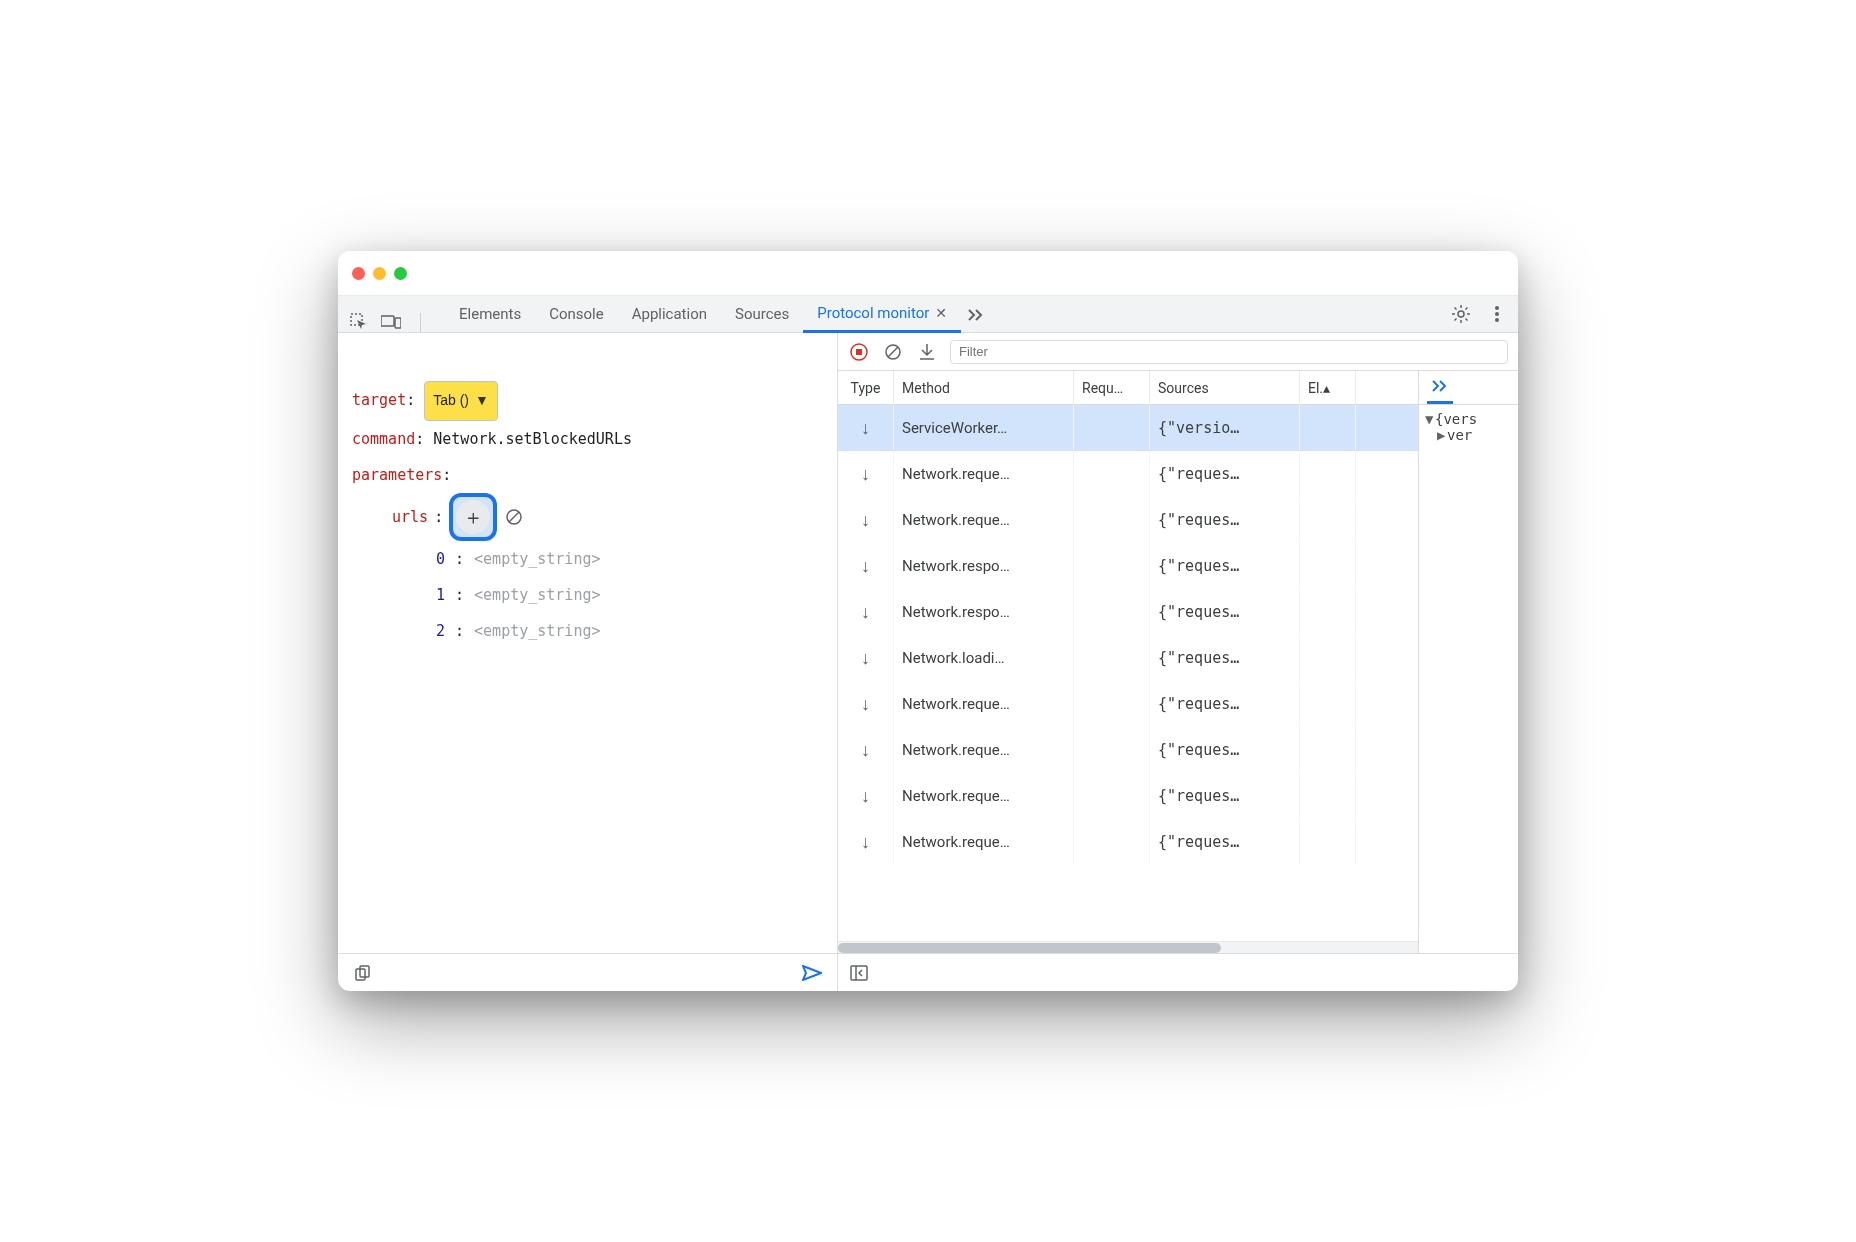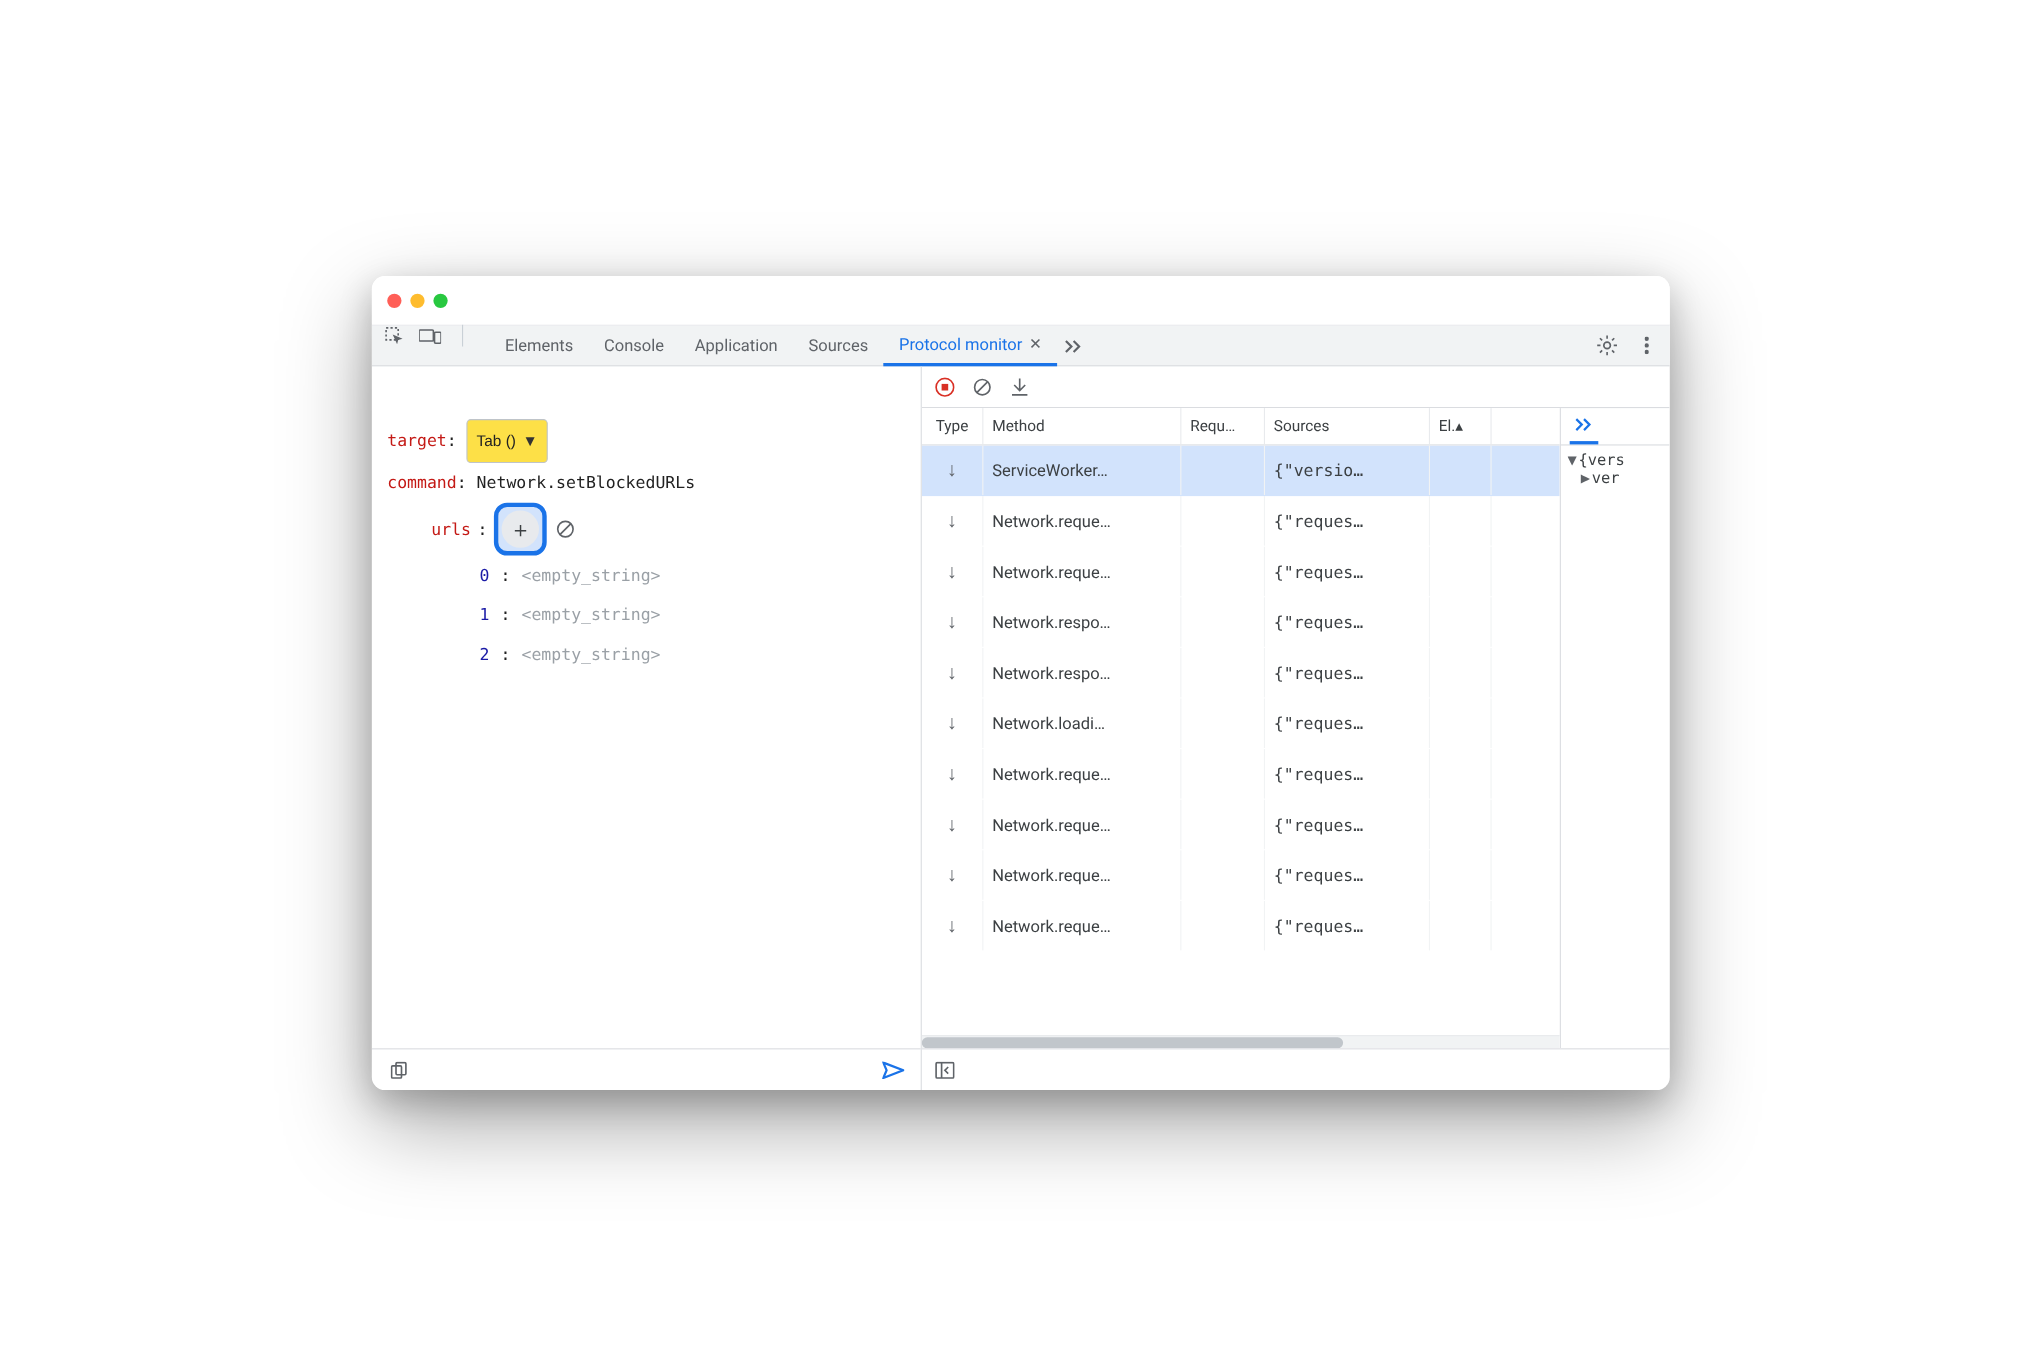--- a/index.html
+++ b/index.html
@@ -42,21 +42,21 @@
 }
 .toolbar {
   height: 38px;
   background: #f1f3f4;
   border-top: 1px solid #e8eaed;
   border-bottom: 1px solid #dadce0;
   display: flex;
   align-items: center;
   padding: 0 10px;
 }
-.tb-left { display: flex; align-items: flex-start; gap: 10px; }
+.tb-left { display: flex; align-items: flex-end; gap: 10px; }
 .tb-icon { width: 22px; height: 22px; display: flex; align-items: center; justify-content: center; color: #5f6368; cursor: pointer; }
 .tb-divider { width: 1px; height: 20px; background: #c9d0d6; margin: 0 8px; }
 .tabs { display: flex; align-items: center; gap: 0; margin-left: 6px; }
 .tab {
   padding: 0 14px; height: 38px; display: flex; align-items: center;
   font-size: 15px; color: #5f6368; cursor: pointer; gap: 6px;
 }
 .tab.active { color: #1a73e8; border-bottom: 3px solid #1a73e8; }
 .tab .close-x { color: #5f6368; font-size: 14px; }
 .tb-right { margin-left: auto; display: flex; align-items: center; gap: 14px; color: #5f6368; }
@@ -232,20 +232,23 @@
         <div>
           <span class="kw">target</span><span class="colon">: </span>
           <span class="select">
             <span>Tab ()</span>
             <span class="caret">▼</span>
           </span>
         </div>
         <div>
           <span class="kw">command</span><span class="colon">: </span>
           <span class="val">Network.setBlockedURLs</span>
+        </div>
+        <div>
+          <span class="kw">parameters</span><span class="colon">:</span>
         </div>
         <div class="param-row">
           <span class="kw">urls</span>
           <span class="colon"> :</span>
           <span class="add-btn-wrap">
             <span class="add-btn">＋</span>
           </span>
           <span class="clear-btn">
             <svg width="18" height="18" viewBox="0 0 18 18">
                 <circle cx="9" cy="9" r="7" fill="none" stroke="#5f6368" stroke-width="1.5"></circle>
@@ -296,20 +299,21 @@
           <svg width="18" height="18" viewBox="0 0 18 18">
               <circle cx="9" cy="9" r="7" fill="none" stroke="#5f6368" stroke-width="1.5"></circle>
               <line x1="4" y1="14" x2="14" y2="4" stroke="#5f6368" stroke-width="1.5"></line>
             </svg>
         </div>
         <div class="rt-icon">
           <svg width="16" height="18" viewBox="0 0 16 18">
               <path d="M8 1v10M3 7l5 5 5-5M1 16h14" fill="none" stroke="#5f6368" stroke-width="1.5"></path>
             </svg>
         </div>
+        <input class="filter-input" placeholder="Filter" style="">
       </div>
 
       <div class="right-body">
         <div class="table-wrap">
           <div class="thead">
             <div class="th col-type">Type</div>
             <div class="th col-method">Method</div>
             <div class="th col-req">Requ…</div>
             <div class="th col-resp">Sources</div>
             <div class="th col-el">El.▴</div>

